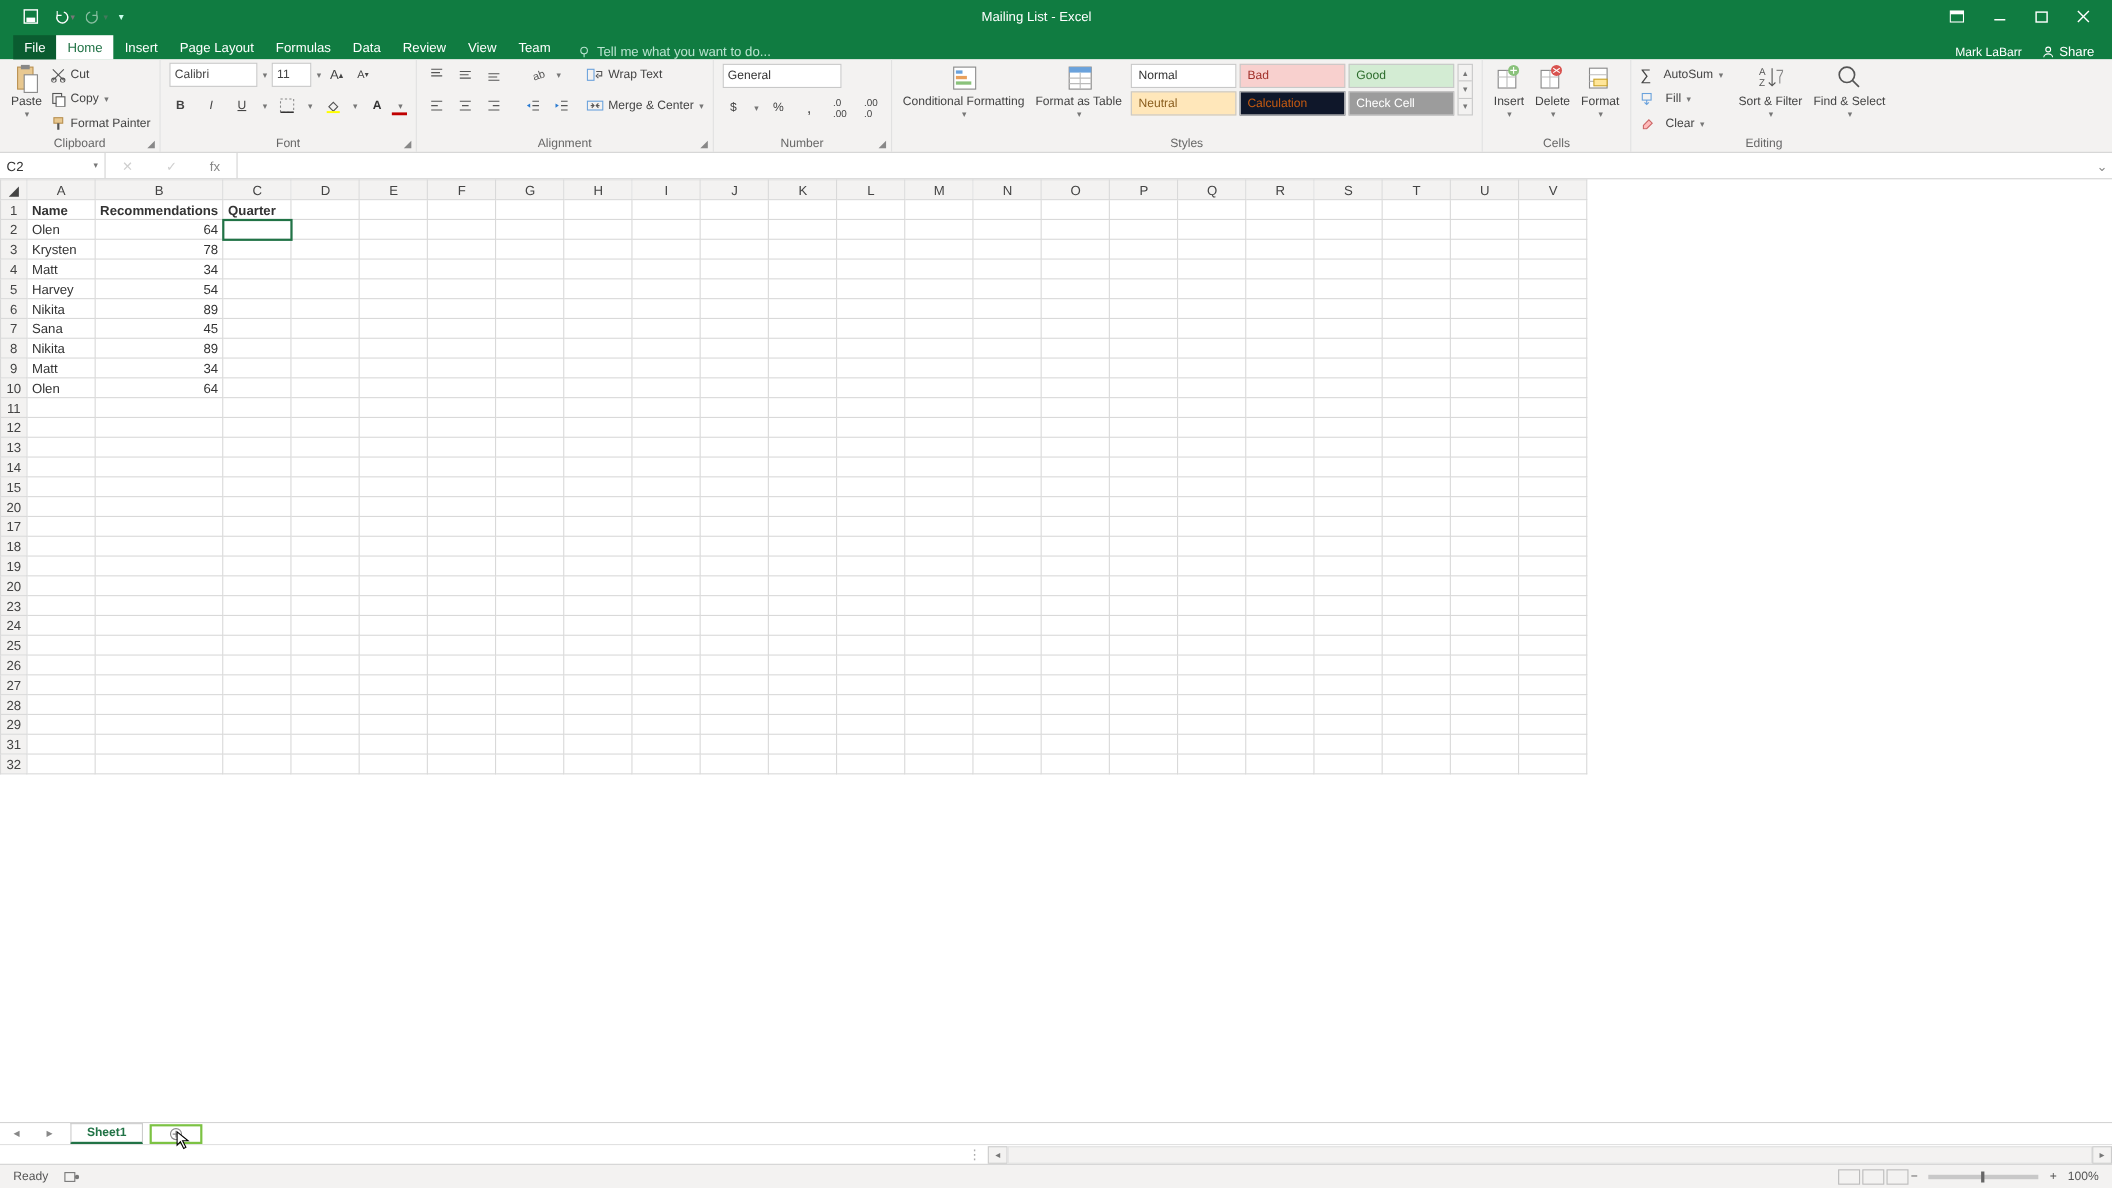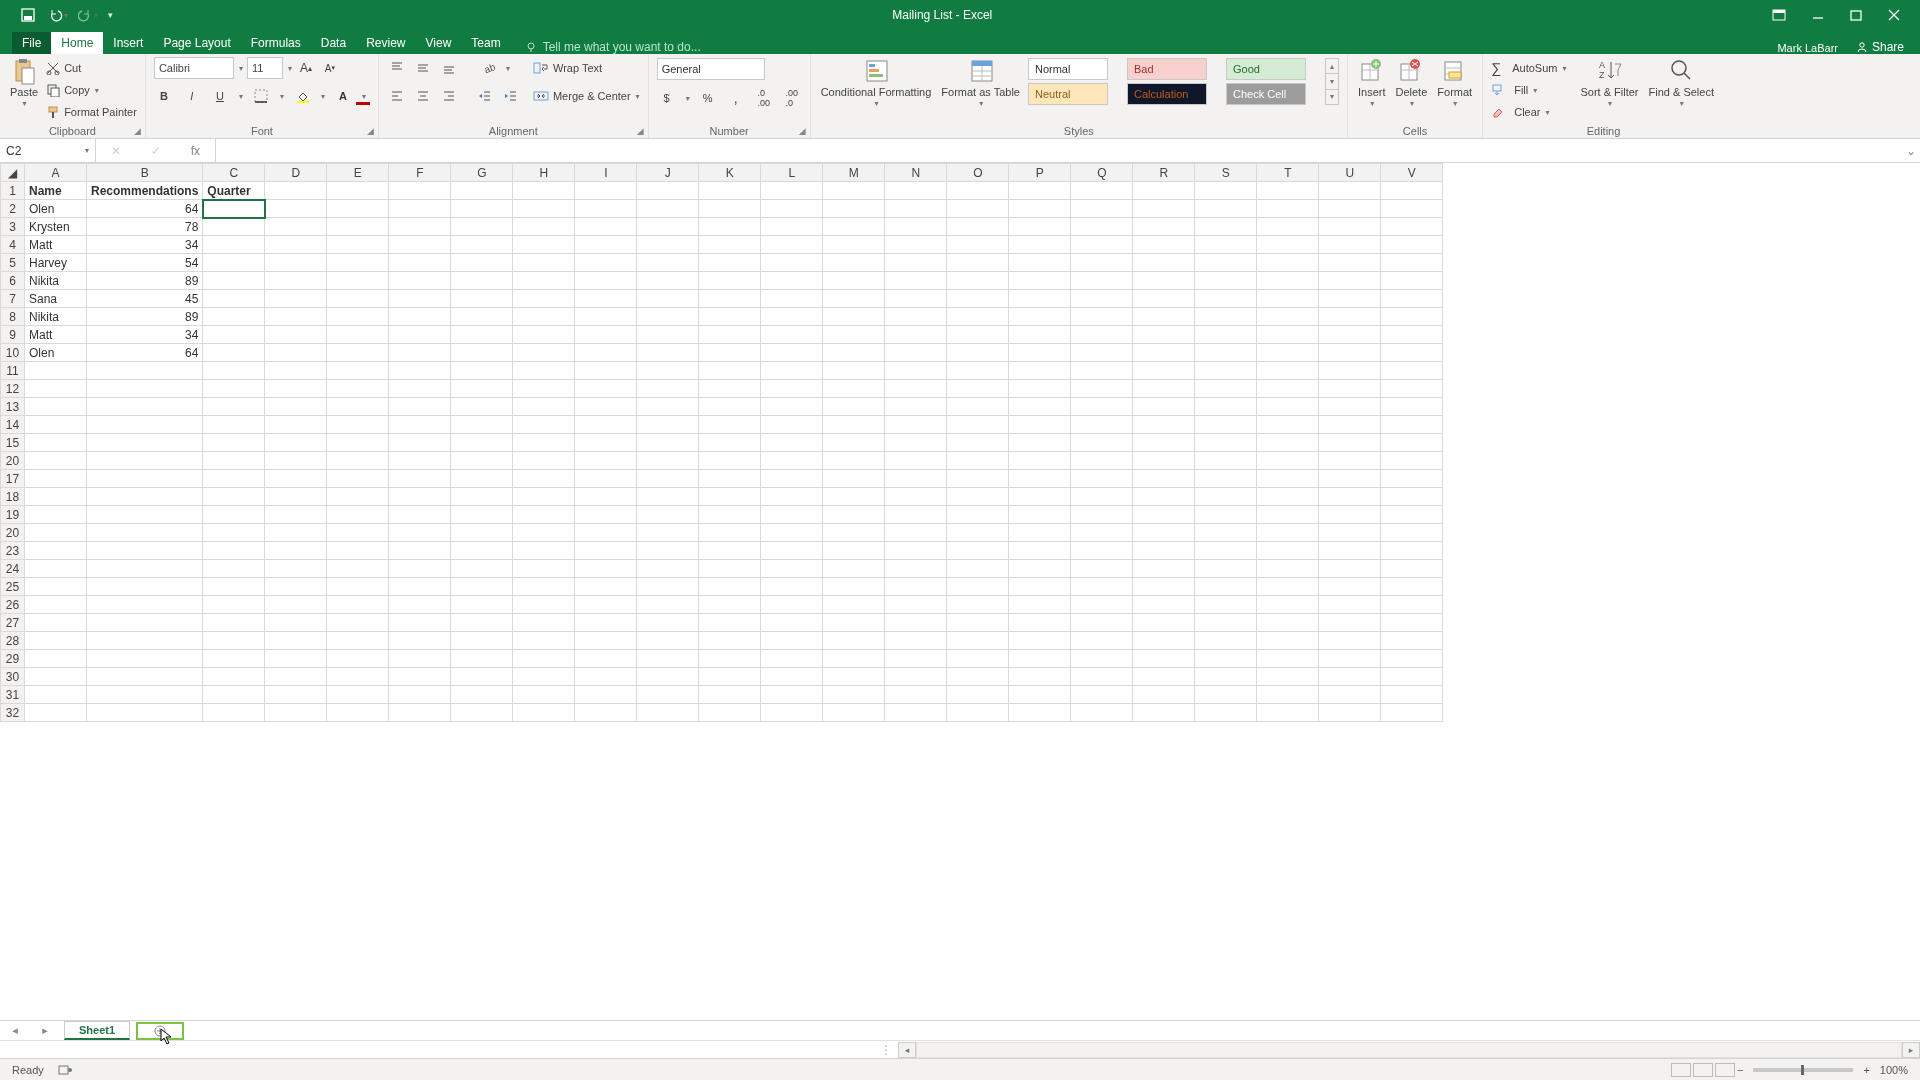--- a/index.html
+++ b/index.html
@@ -30,21 +30,21 @@
 .rgroup .label { text-align:center; font-size:11px; color:#666; position:relative; }
 .rgroup .dlg { position:absolute; right:-4px; top:1px; font-size:9px; color:#888; }
 .btncol { display:flex; flex-direction:column; align-items:center; justify-content:center; font-size:11px; color:#444; gap:1px; line-height:1.05; padding:0 2px;}
 .btncol .big { width:24px; height:28px; }
 .smallrow { display:flex; align-items:center; gap:4px; font-size:11px; color:#444; height:20px;}
 .col { display:flex; flex-direction:column; gap:2px;}
 .dd { font-size:8px; color:#777; margin-left:1px;}
 .fontbox { border:1px solid #c8c8c8; background:#fff; height:22px; display:flex; align-items:center; padding:0 4px; font-size:11px;}
 .fw90{width:80px;} .fw38{width:36px;}
 .iconbtn { width:20px; height:20px; display:flex; align-items:center; justify-content:center; }
-.stylebox { width:80px; height:22px; border:1px solid #c8c8c8; background:#fff; display:flex; align-items:center; padding:0 6px; font-size:11px;}
+.stylebox { width:96px; height:22px; border:1px solid #c8c8c8; background:#fff; display:flex; align-items:center; padding:0 6px; font-size:11px;}
 .stylebox.bad{background:#f8d0ce;color:#a2322c;}
 .stylebox.good{background:#d3ecd3;color:#2c6c2c;}
 .stylebox.neutral{background:#ffe7ba;color:#8a5e1f;}
 .stylebox.calc{background:#0f172a;color:#c55a11;}
 .stylebox.check{background:#9c9c9c;color:#fff;}
 .styles-grid{display:grid;grid-template-columns:repeat(3,96px);grid-template-rows:22px 22px;gap:3px;}
 .styles-wrap{display:flex;align-items:center;}
 .styles-scroll{width:14px;height:47px;border:1px solid #c8c8c8;margin-left:3px;display:flex;flex-direction:column;}
 .styles-scroll div{flex:1;border-bottom:1px solid #c8c8c8;display:flex;align-items:center;justify-content:center;font-size:8px;color:#777;}
 .styles-scroll div:last-child{border-bottom:none;}
@@ -1208,45 +1208,20 @@
           <td class="colW"></td>
           <td class="colW"></td>
           <td class="colW"></td>
           <td class="colW"></td>
           <td class="colW"></td>
           <td class="colW"></td>
           <td class="colW"></td>
           <td class="colW"></td>
         </tr>
         <tr>
-          <th>30</th>
-          <td class="colA"></td>
-          <td class="colB"></td>
-          <td class="colW"></td>
-          <td class="colW"></td>
-          <td class="colW"></td>
-          <td class="colW"></td>
-          <td class="colW"></td>
-          <td class="colW"></td>
-          <td class="colW"></td>
-          <td class="colW"></td>
-          <td class="colW"></td>
-          <td class="colW"></td>
-          <td class="colW"></td>
-          <td class="colW"></td>
-          <td class="colW"></td>
-          <td class="colW"></td>
-          <td class="colW"></td>
-          <td class="colW"></td>
-          <td class="colW"></td>
-          <td class="colW"></td>
-          <td class="colW"></td>
-          <td class="colW"></td>
-        </tr>
-        <tr>
           <th>31</th>
           <td class="colA"></td>
           <td class="colB"></td>
           <td class="colW"></td>
           <td class="colW"></td>
           <td class="colW"></td>
           <td class="colW"></td>
           <td class="colW"></td>
           <td class="colW"></td>
           <td class="colW"></td>

